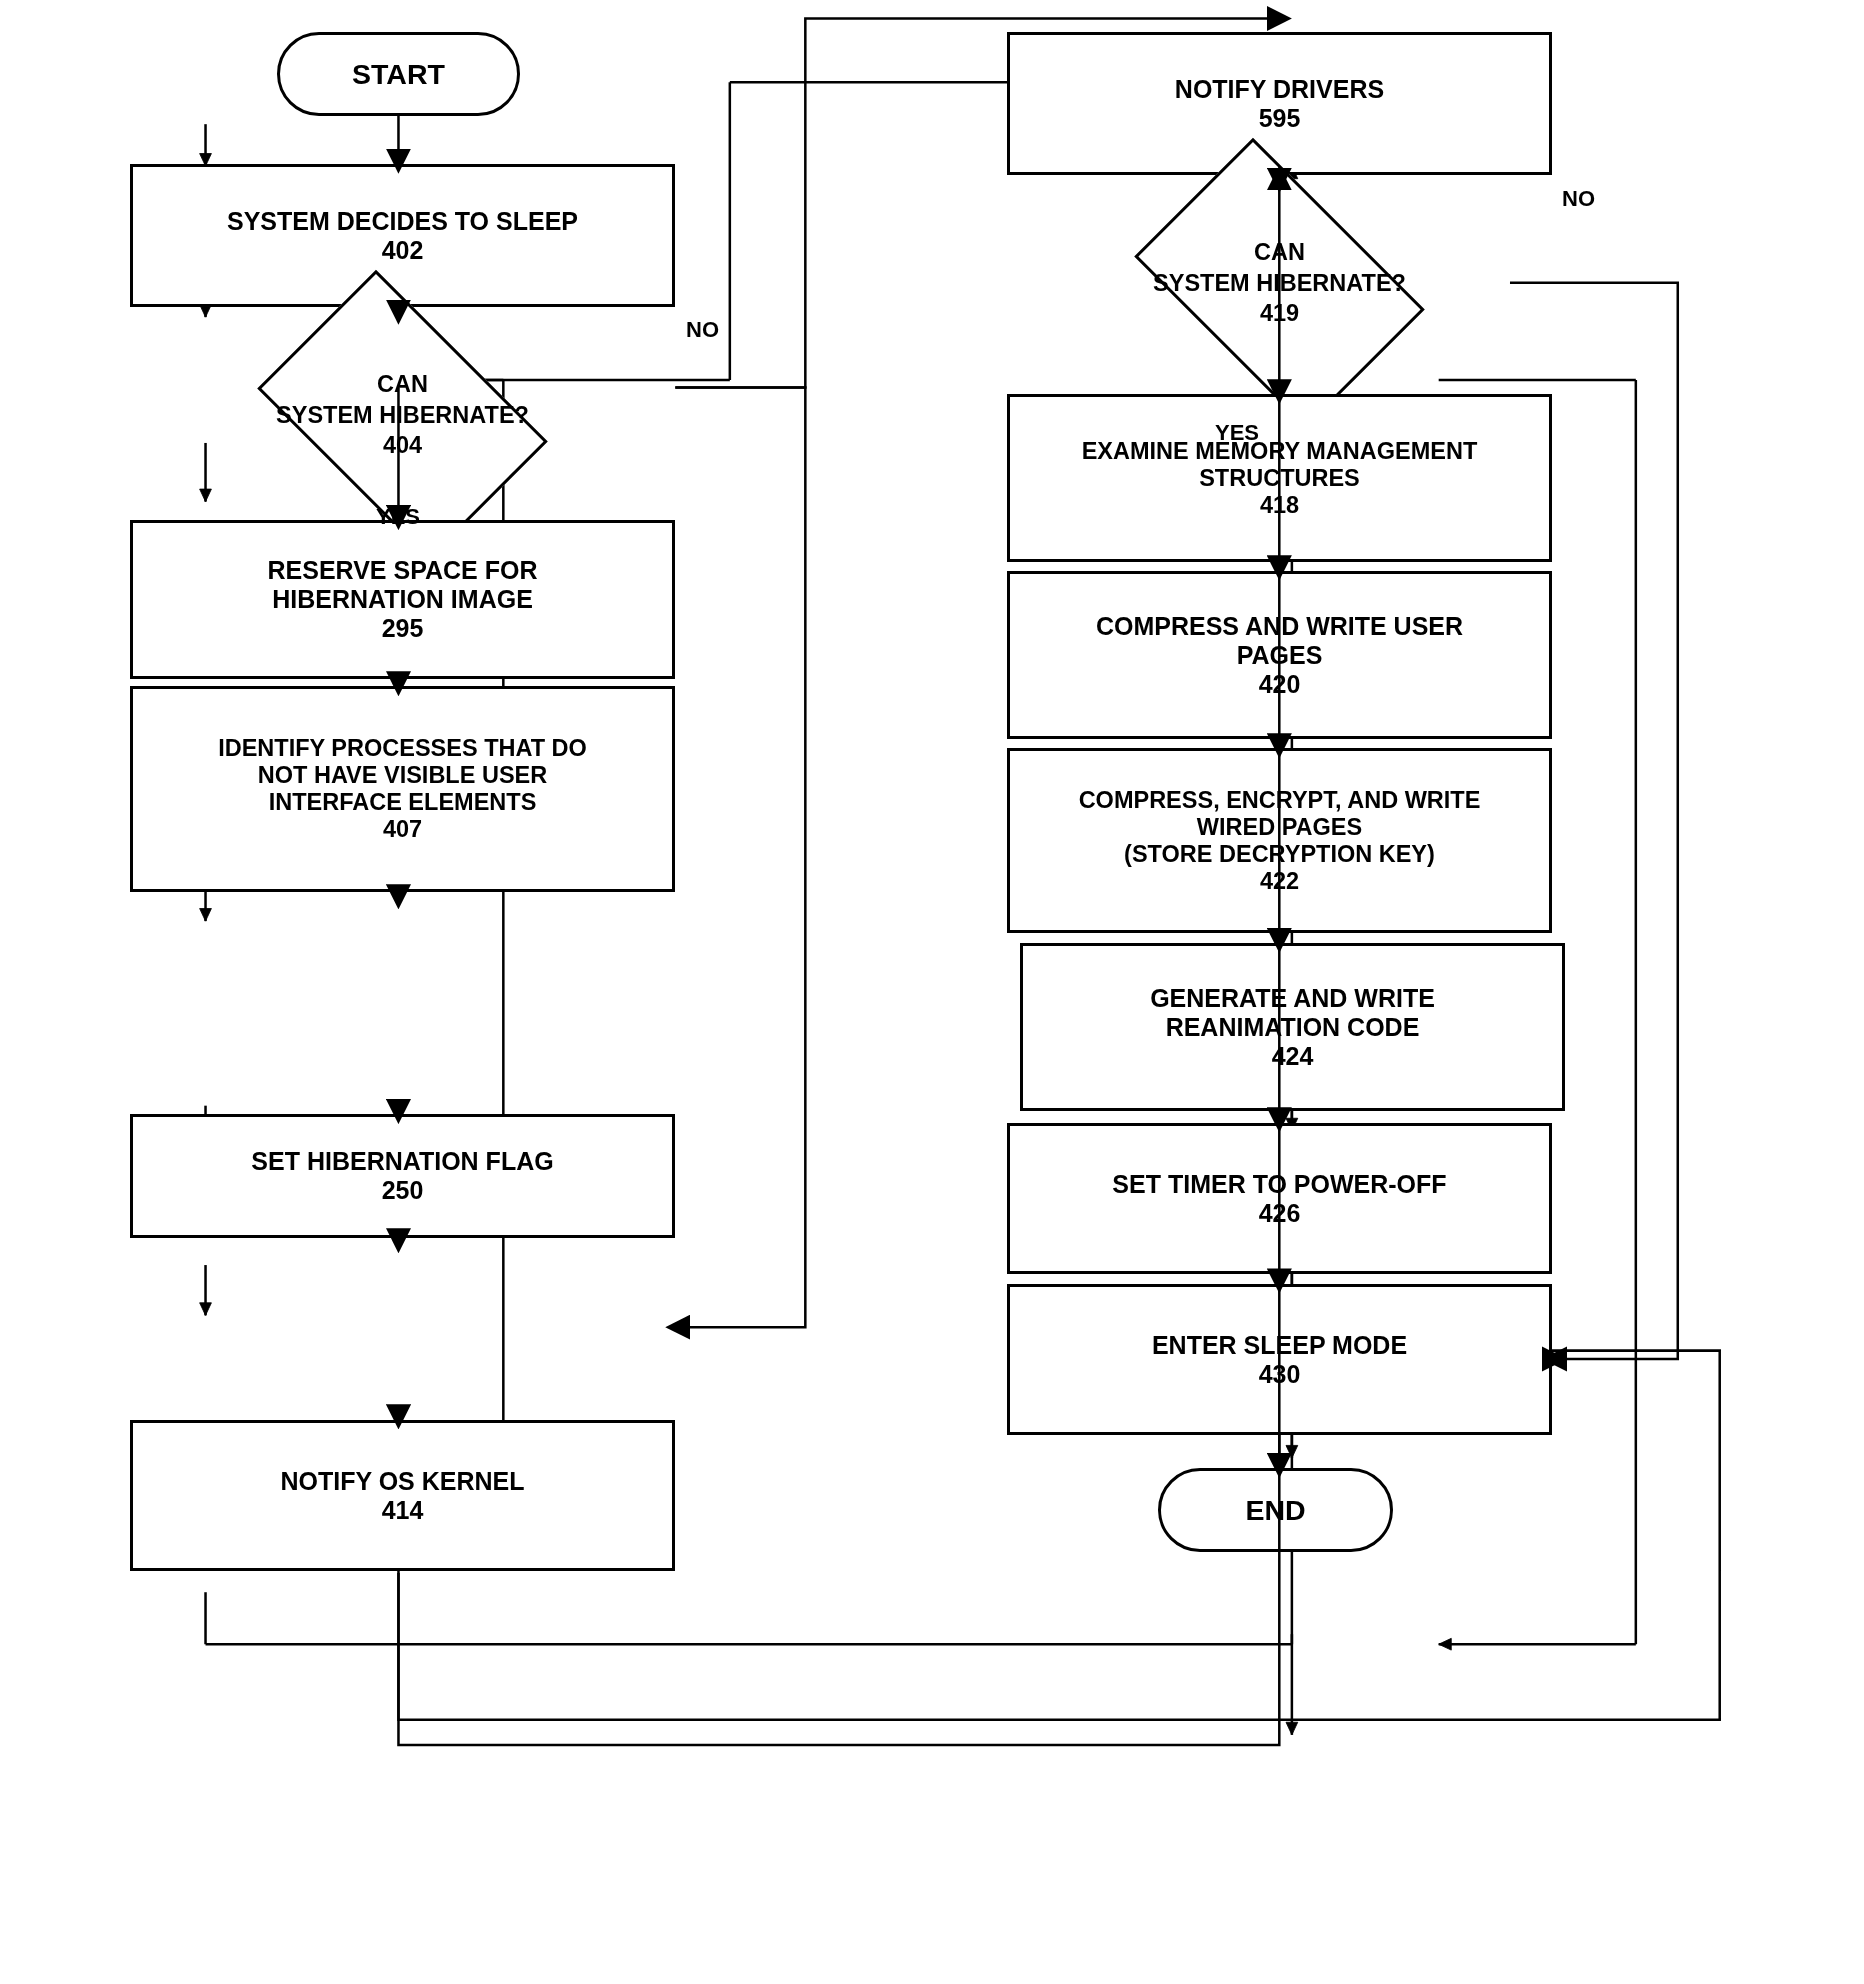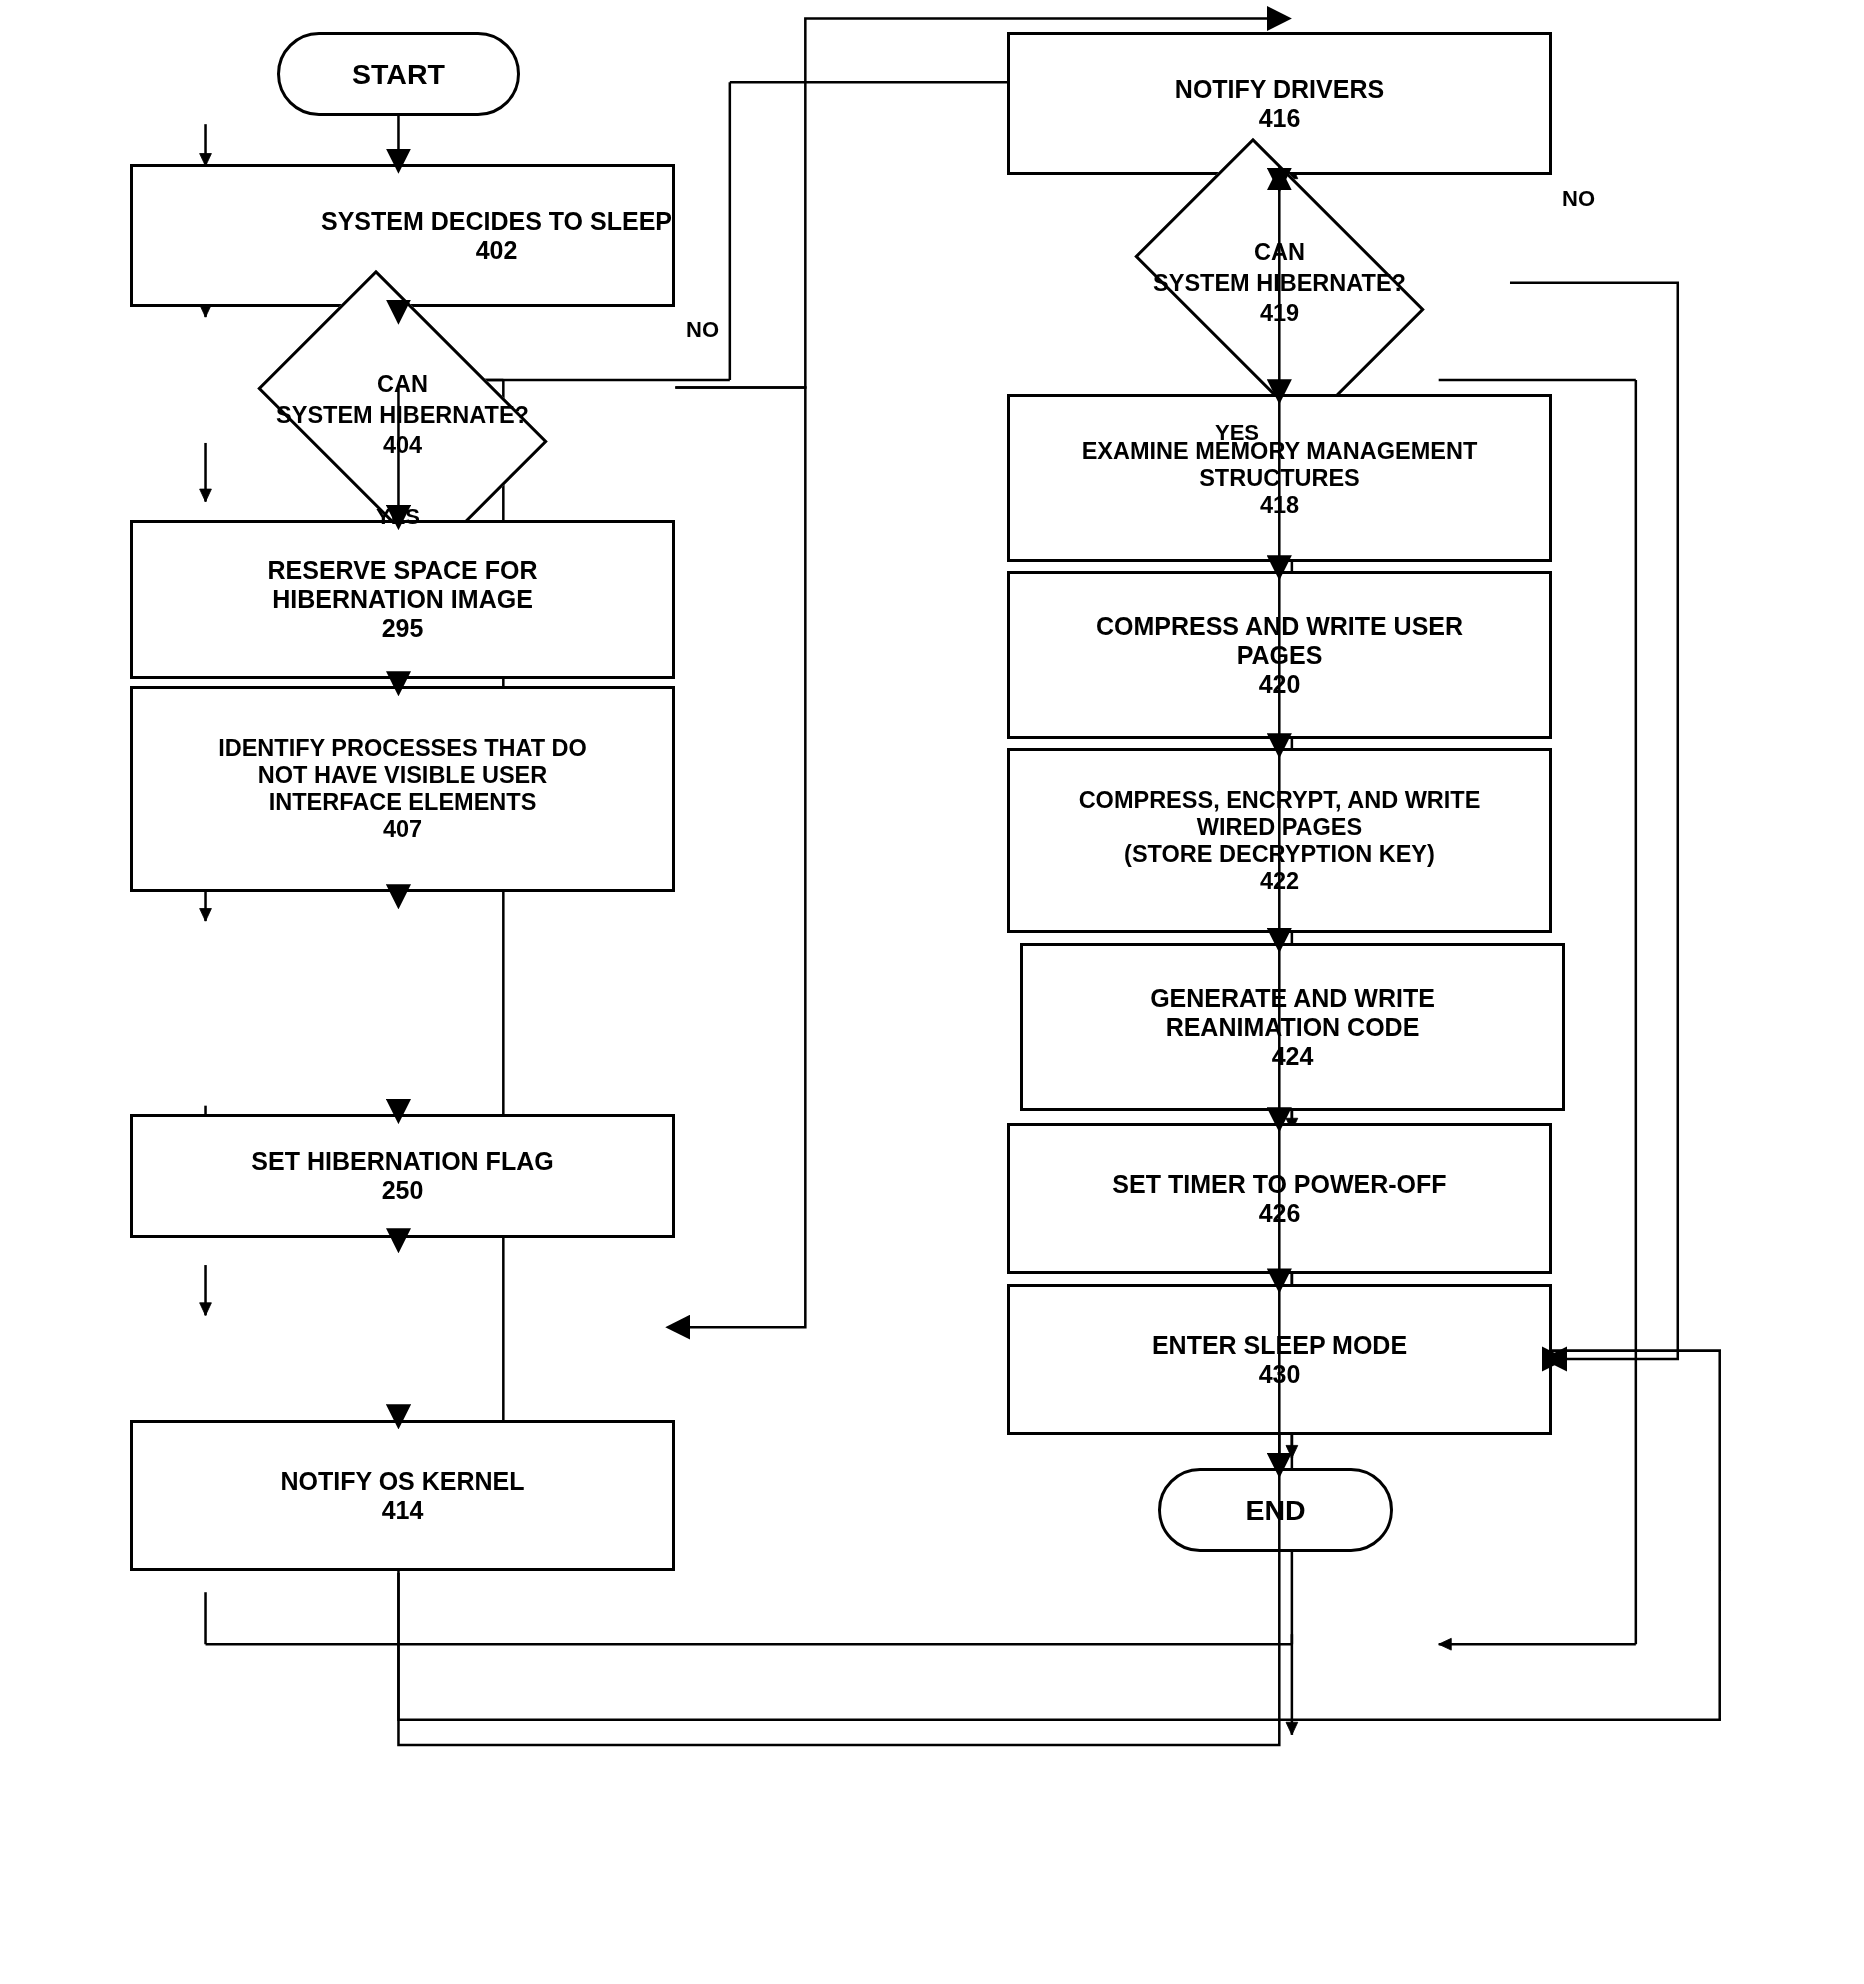--- a/index.html
+++ b/index.html
@@ -167,21 +167,21 @@
 
     <line x1="1540" y1="1948" x2="1540" y2="2068"></line>
     <polygon points="1540,2068 1533,2053 1547,2053"></polygon>
 
   </svg>
 
   <div class="node rounded-rect" style="left:277px; top:32px; width:243px; height:84px; font-size:28.5px; font-weight:bold; border-radius:42px;">
     <span>START</span>
   </div>
 
-  <div class="node rect" style="left:130px; top:164px; width:545px; height:143px;justify-content:flex-end;">
+  <div class="node rect" style="left:130px; top:164px; width:545px; height:143px;">
     <span style="white-space:pre-line; font-size:25px;">SYSTEM DECIDES TO SLEEP
 402</span>
   </div>
 
   <div class="diamond-container" style="left:130px; top:310px; width:545px; height:210px;">
     <div class="diamond" style="width:243px; height:168px;"></div>
     <div class="diamond-text">CAN<br>SYSTEM HIBERNATE?<br>404</div>
   </div>
 
   <div class="node rect" style="left:130px; top:520px; width:545px; height:159px;">
@@ -204,21 +204,21 @@
   </div>
 
 
   <div class="node rect" style="left:130px; top:1420px; width:545px; height:151px;">
     <span style="white-space:pre-line; font-size:25px;">NOTIFY OS KERNEL
 414</span>
   </div>
 
   <div class="node rect" style="left:1007px; top:32px; width:545px; height:143px;">
     <span style="white-space:pre-line; font-size:25px;">NOTIFY DRIVERS
-416</span>
+595</span>
   </div>
 
   <div class="diamond-container" style="left:1007px; top:178px; width:545px; height:210px;">
     <div class="diamond" style="width:243px; height:168px;"></div>
     <div class="diamond-text">CAN<br>SYSTEM HIBERNATE?<br>419</div>
   </div>
 
   <div class="node rect" style="left:1007px; top:394px; width:545px; height:168px;">
     <span style="white-space:pre-line; font-size:23.5px;">EXAMINE MEMORY MANAGEMENT
 STRUCTURES

